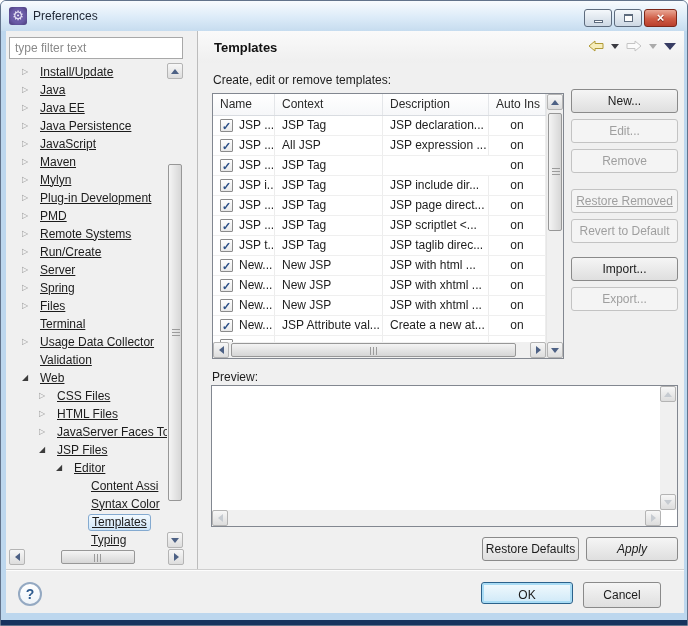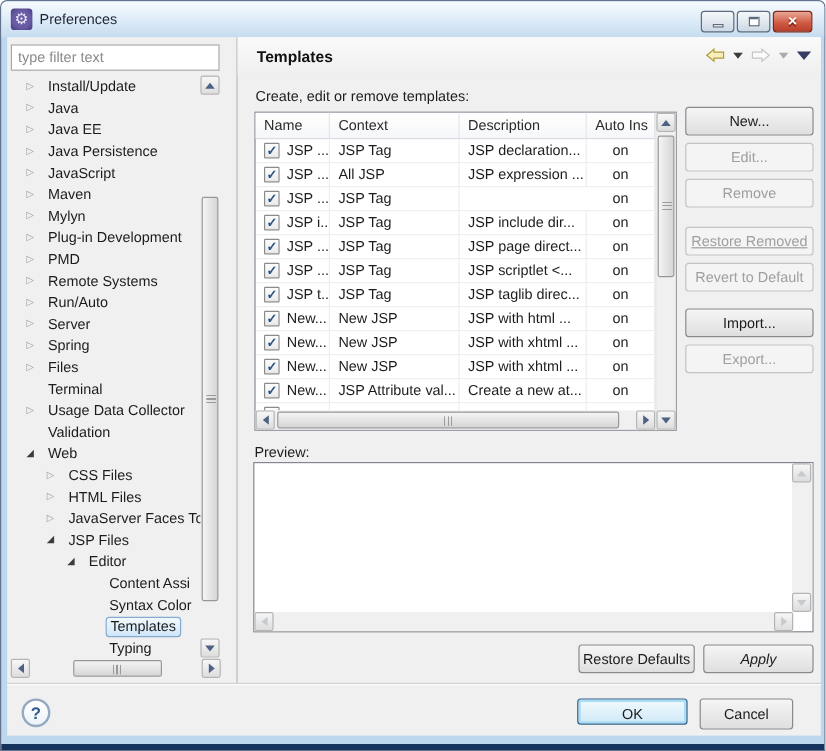--- a/index.html
+++ b/index.html
@@ -36,21 +36,21 @@
 
   
   .filter-input { position:absolute; left:3px; top:6px; width:174px; height:22px;
     border:1px solid #a8a8a8; background:#fff; font-size:12px; padding:0 5px;
     font-family:"Liberation Sans", sans-serif; color:#222; }
   .filter-input::placeholder { color:#8a8a8a; }
   .tree { position:absolute; left:3px; top:32px; width:162px; height:486px; overflow:hidden; }
   .tree-item { display:flex; align-items:center; height:18px; white-space:nowrap; cursor:default; }
   .twisty { width:15px; flex:none; font-size:8px; color:#9a9a9a; line-height:18px; }
   .twisty.expanded { color:#3c3c3c; }
-  .tlabel { font-size:12px; color:#1c1c1c; padding:0 3px; line-height:15px; }
+  .tlabel { font-size:12px; color:#1c1c1c; padding:0 3px; line-height:15px;text-decoration:underline; }
   .tree-item.selected .tlabel { background:linear-gradient(#f2f9fe,#cfe6f8);
     border:1px solid #84aad0; border-radius:3px; }
 
   
   .sb { position:absolute; background:#f0f0f0; }
   .sb-btn { position:absolute; width:16px; height:16px; border:1px solid #b4b4b4; border-radius:2px;
     background:linear-gradient(#f7f7f7,#dddddd); display:flex; align-items:center; justify-content:center; }
   .tri { width:0; height:0; }
   .tri-up    { border-left:4px solid transparent; border-right:4px solid transparent; border-bottom:5px solid #4d6185; }
   .tri-down  { border-left:4px solid transparent; border-right:4px solid transparent; border-top:5px solid #4d6185; }
@@ -180,21 +180,21 @@
         <div class="tree-item" style="padding-left: 13px;">
           <span class="twisty collapsed">▷</span>
           <span class="tlabel">PMD</span>
         </div>
         <div class="tree-item" style="padding-left: 13px;">
           <span class="twisty collapsed">▷</span>
           <span class="tlabel">Remote Systems</span>
         </div>
         <div class="tree-item" style="padding-left: 13px;">
           <span class="twisty collapsed">▷</span>
-          <span class="tlabel">Run/Auto</span>
+          <span class="tlabel">Run/Create</span>
         </div>
         <div class="tree-item" style="padding-left: 13px;">
           <span class="twisty collapsed">▷</span>
           <span class="tlabel">Server</span>
         </div>
         <div class="tree-item" style="padding-left: 13px;">
           <span class="twisty collapsed">▷</span>
           <span class="tlabel">Spring</span>
         </div>
         <div class="tree-item" style="padding-left: 13px;">

